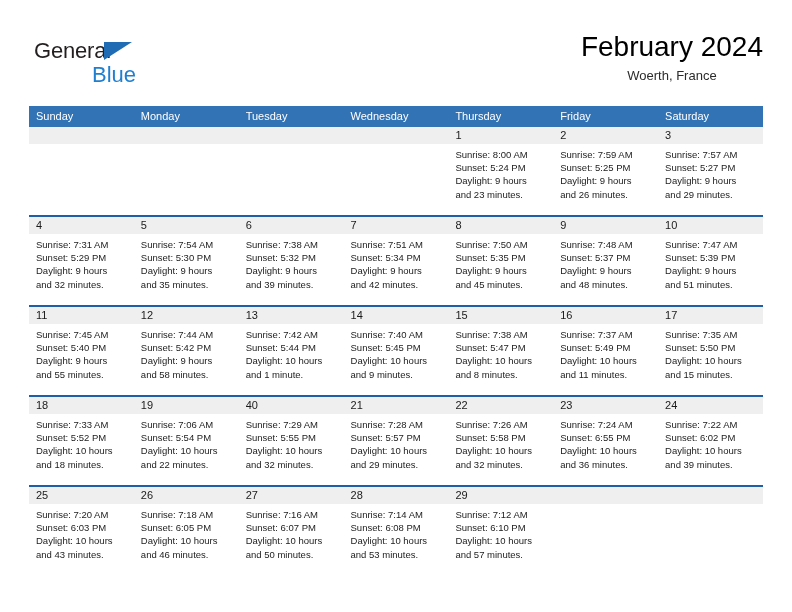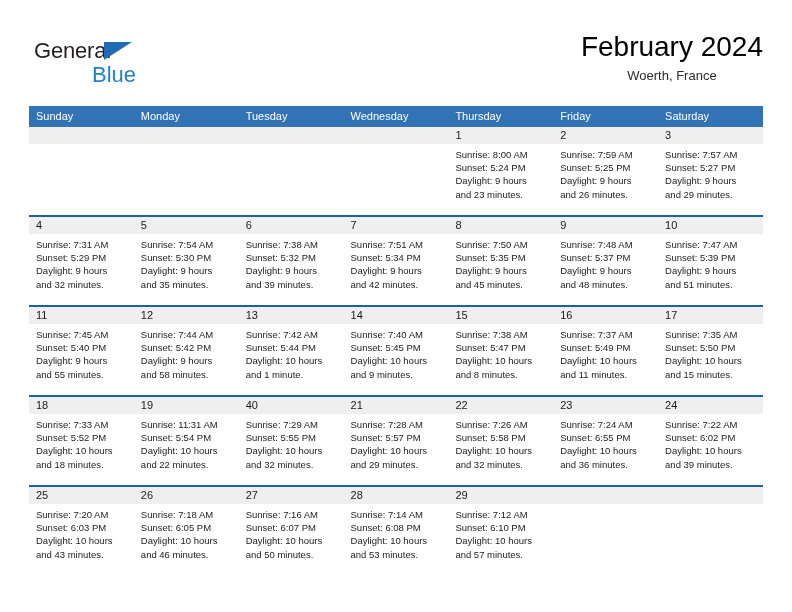--- a/index.html
+++ b/index.html
@@ -383,21 +383,21 @@
           <div class="cell-body">
             <div>Sunrise: 7:33 AM</div>
             <div>Sunset: 5:52 PM</div>
             <div>Daylight: 10 hours</div>
             <div>and 18 minutes.</div>
           </div>
         </td>
         <td class="daycell">
           <div class="daynum-band">19</div>
           <div class="cell-body">
-            <div>Sunrise: 11:31 AM</div>
+            <div>Sunrise: 7:06 AM</div>
             <div>Sunset: 5:54 PM</div>
             <div>Daylight: 10 hours</div>
             <div>and 22 minutes.</div>
           </div>
         </td>
         <td class="daycell">
           <div class="daynum-band">40</div>
           <div class="cell-body">
             <div>Sunrise: 7:29 AM</div>
             <div>Sunset: 5:55 PM</div>

